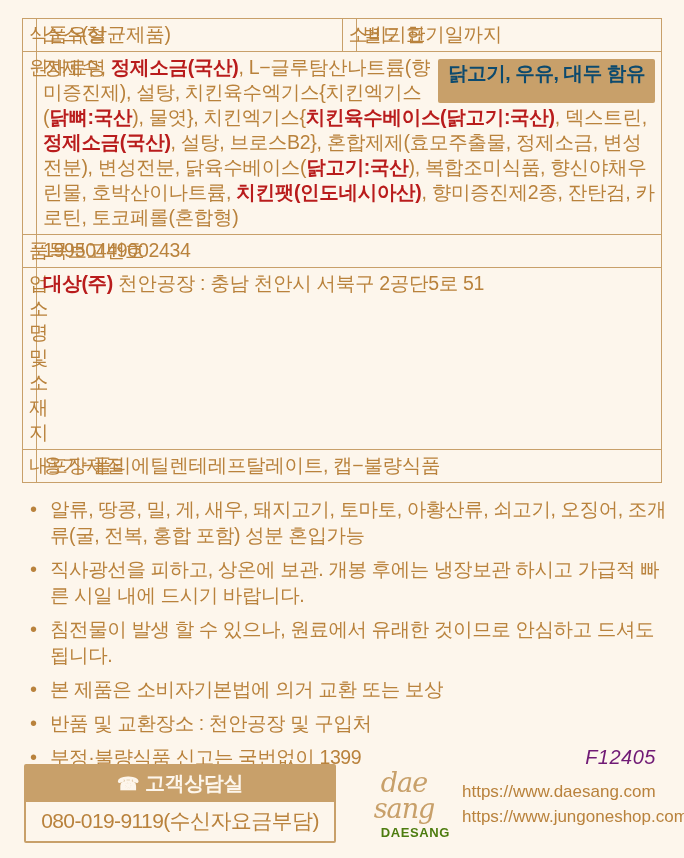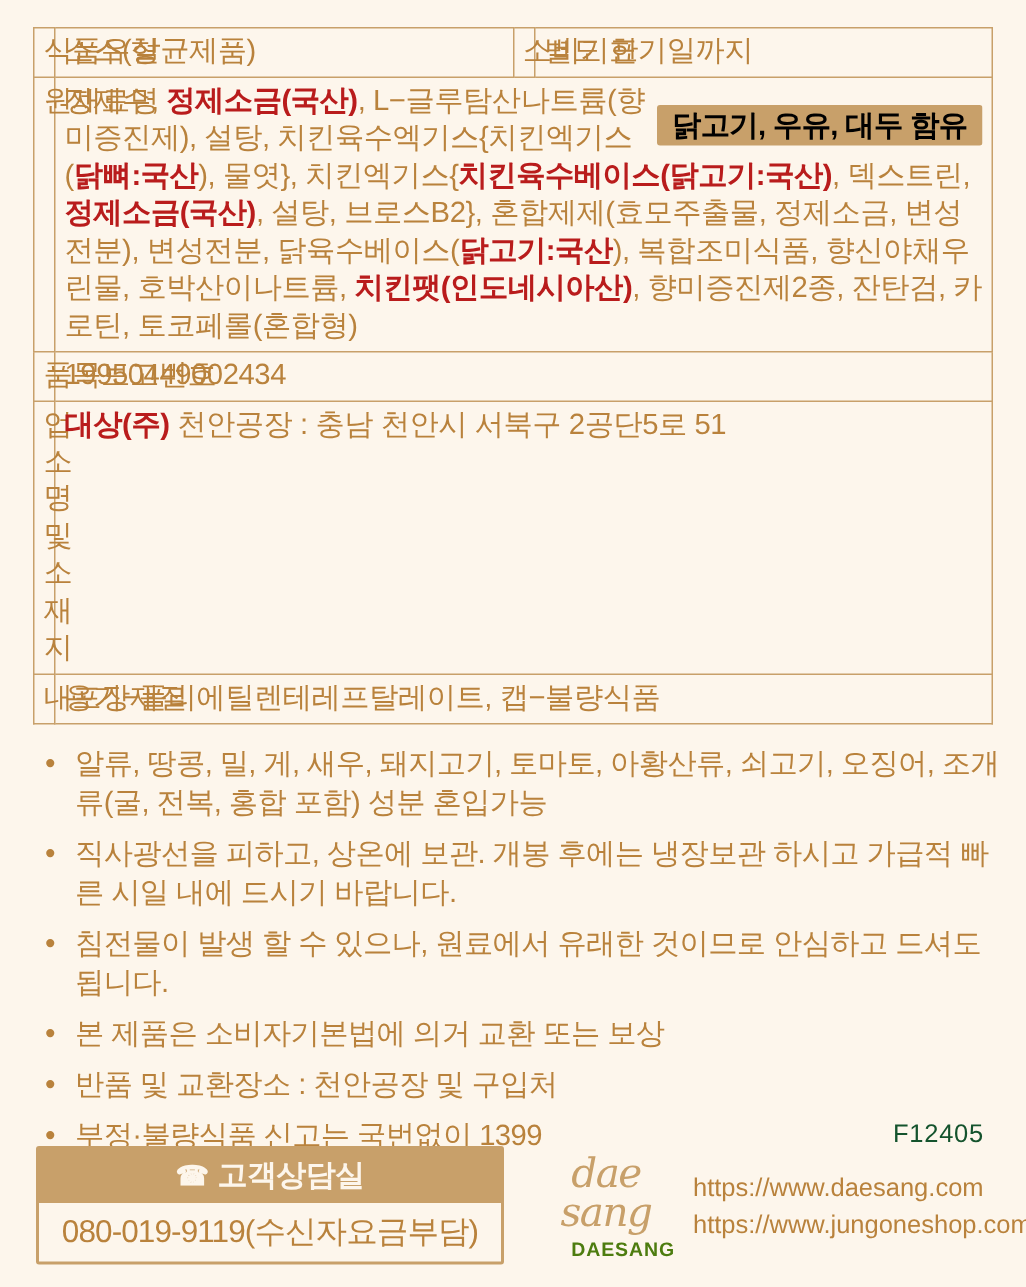--- a/index.html
+++ b/index.html
@@ -42,26 +42,26 @@
     white-space: nowrap;
     width: 1px;
   }
   .b {
     font-weight: bold;
     color: #b91c1c;
   }
   .allergen-bar {
     display: inline-block;
     background: #c8a06a;
-    color: #000000;
-    font-weight: bold;
-    padding: 2px 10px 0 10px;
+    color: #0c4a6e;
+    font-weight: bold;
+    padding: 2px 10px 17px 10px;
     border-radius: 2px;
     float: right;
-    margin-top: 15px;
+    margin-top: 4px;
     letter-spacing: -0.4px;
   }
   .ing-wrap { overflow: hidden; }
 
   
   ul.notes {
     list-style: none;
     margin: 14px 0 0 0;
     padding: 0 0 0 6px;
     width: 648px;
@@ -121,23 +121,24 @@
     text-align: center;
     font-size: 21px;
     color: #b9823c;
     padding: 5px 0 6px 0;
     letter-spacing: -0.6px;
   }
   .code {
     position: absolute;
     right: 8px;
     top: -18px;
-    font-size: 17px;
-    color: #14532d;
+    font-size: 20px;
+    color: #701a75;
     letter-spacing: 0.5px;
+    font-style: italic;
   }
   .brand {
     position: absolute;
     left: 336px;
     top: 6px;
     width: 92px;
     text-align: center;
   }
   .brand .mark {
     font-size: 27px;

